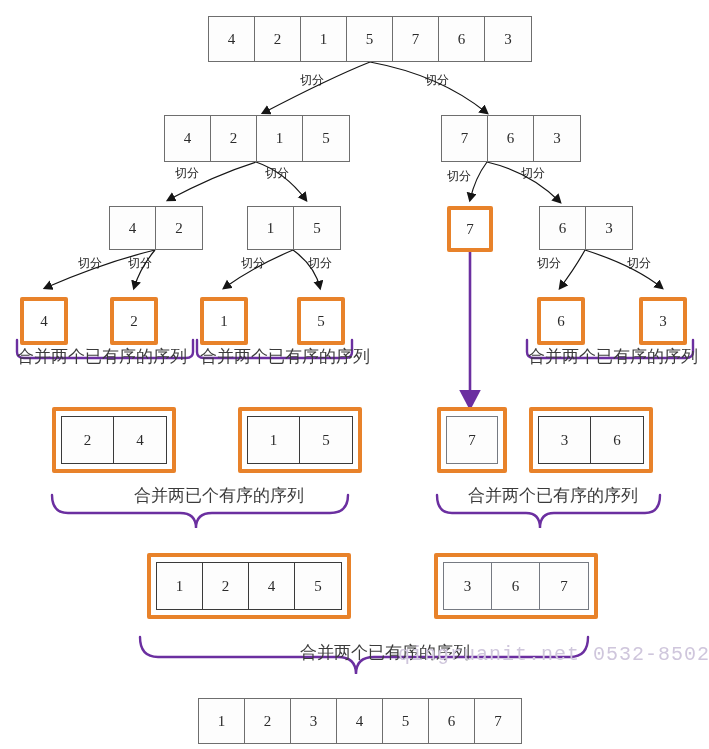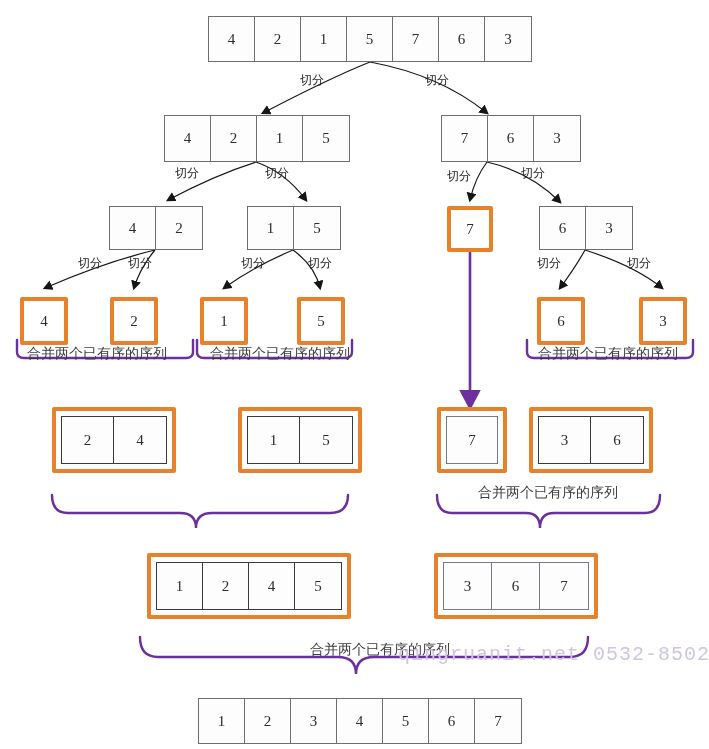--- a/index.html
+++ b/index.html
@@ -22,22 +22,22 @@
   
   .oframe{border:4px solid #e8822a;background:#ffffff;padding:5px;border-radius:2px;}
   .oframe .inner{display:flex;border:1px solid #3a3a3a;background:#fdfdfd;}
   .oframe .inner .cell{border-right:1px solid #3a3a3a;}
   .oframe .inner .cell:last-child{border-right:none;}
   .oframe.grayinner .inner{border-color:#767a82;}
   .oframe.grayinner .inner .cell{border-right-color:#767a82;}
 
   .cutlabel{position:absolute;font-size:12px;color:#1d1d1d;white-space:nowrap;
             font-family:"DejaVu Sans",sans-serif;text-align:right;}
-  .mergelabel{position:absolute;font-size:14px;color:#3b3b3b;white-space:nowrap;
-              font-family:"DejaVu Sans",sans-serif;margin-left:10px;}
+  .mergelabel{position:absolute;font-size:17px;color:#3b3b3b;white-space:nowrap;
+              font-family:"DejaVu Sans",sans-serif;}
 
   .watermark{position:absolute;white-space:nowrap;color:#cfc6dc;
              font-family:"Liberation Mono",monospace;font-size:20px;letter-spacing:1px;}
 </style>
 </head>
 <body>
 
 <div id="stage">
 
   <svg id="wires" viewBox="0 0 709 749">
@@ -173,20 +173,21 @@
       <div class="cell" style="width:50px;height:46px;">7</div>
     </div>
   </div>
   <div class="arr oframe" style="left:529px;top:407px;font-size:15px;">
     <div class="inner">
       <div class="cell" style="width:52px;height:46px;">3</div>
       <div class="cell" style="width:52px;height:46px;">6</div>
     </div>
   </div>
 
+  <div class="mergelabel" style="left:134px;top:484px;">合并两已个有序的序列</div>
   <div class="mergelabel" style="left:468px;top:484px;">合并两个已有序的序列</div>
 
   <div class="arr oframe" style="left:147px;top:553px;font-size:15px;">
     <div class="inner">
       <div class="cell" style="width:46px;height:46px;">1</div>
       <div class="cell" style="width:46px;height:46px;">2</div>
       <div class="cell" style="width:46px;height:46px;">4</div>
       <div class="cell" style="width:46px;height:46px;">5</div>
     </div>
   </div>

